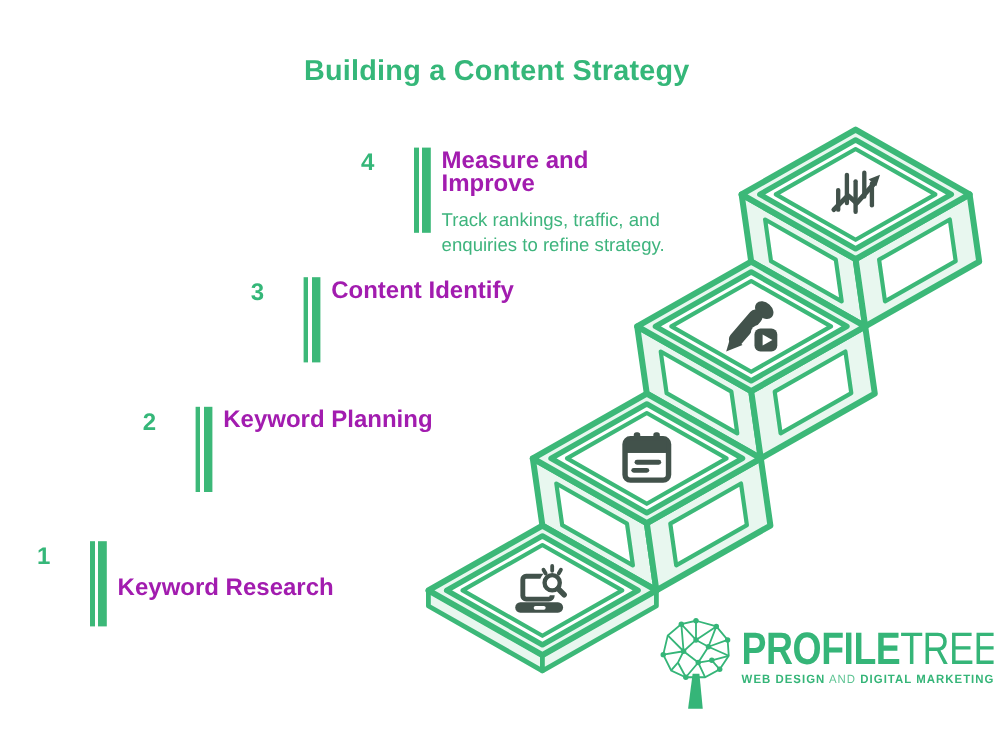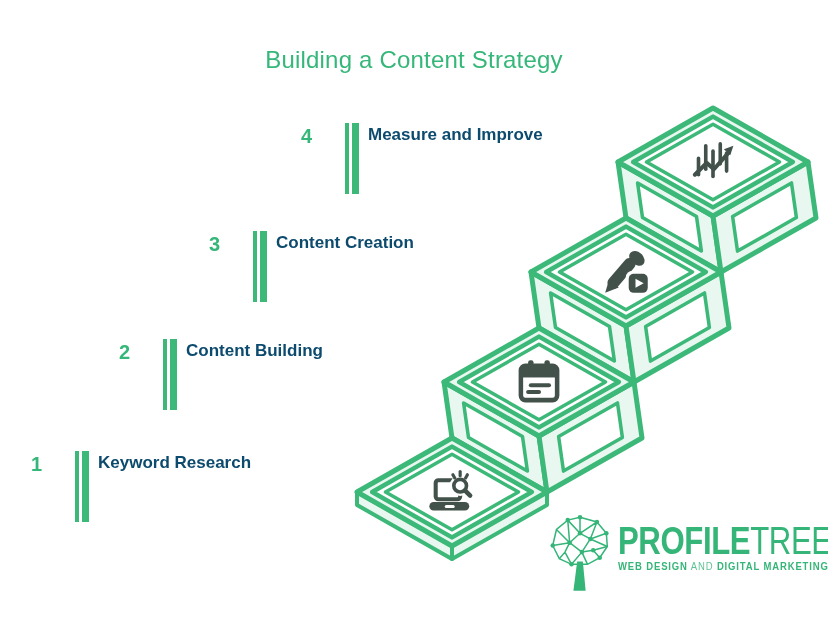--- a/index.html
+++ b/index.html
@@ -1,29 +1,29 @@
 <!DOCTYPE html>
 <html><head>
 <meta charset="utf-8">
 <style>
   html,body{margin:0;padding:0;background:#fff;}
   body{width:828px;height:626px;position:relative;overflow:hidden;
        font-family:"Liberation Sans",sans-serif;}
   .title{position:absolute;left:0;right:0;top:46px;text-align:center;
-         font-size:24px;font-weight:normal;color:#35b779;letter-spacing:.2px;}
+         font-size:24px;font-weight:bold;color:#35b779;letter-spacing:.2px;}
   #stairs{position:absolute;left:0;top:0;z-index:0;}
   .row{position:absolute;display:flex;z-index:2;}
   .row .num{width:24px;text-align:right;font-size:20px;font-weight:bold;
             color:#35b779;line-height:24px;padding-top:1px;}
   .row .bar{margin-left:33px;width:14px;height:71px;flex:0 0 14px;
             background:linear-gradient(90deg,#3cb878 0 4px,#ffffff 4px 7px,#3cb878 7px 14px);}
   .row .txt{margin-left:9px;padding-top:2px;}
-  .row .step-title{font-size:17px;font-weight:bold;color:#0c4a6e;line-height:19px;}
+  .row .step-title{font-size:20px;font-weight:bold;color:#a21caf;line-height:19px;}
   .row .step-desc{margin-top:10px;font-size:15.5px;color:#3eb47d;line-height:21px;}
-  .row1{left:18px;top:451px;}  .row1 .txt{width:212px;}
+  .row1{left:18px;top:451px;}  .row1 .txt{width:212px;margin-top:28px;}
   .row2{left:106px;top:339px;} .row2 .txt{width:222px;}
   .row3{left:196px;top:231px;} .row3 .txt{width:258px;}
   .row4{left:288px;top:123px;} .row4 .txt{width:205px;}
   .logo{position:absolute;left:548px;top:514px;display:flex;align-items:flex-start;z-index:2;}
   .logo-text{margin-left:6px;margin-top:10px;}
   .wordmark{font-size:38px;line-height:34px;color:#35b578;letter-spacing:-.5px;
             transform:scaleX(.82);transform-origin:left top;white-space:nowrap;}
   .wordmark .pt-bold{font-weight:800;}
   .wordmark .pt-light{font-weight:300;}
   .tagline{margin-top:3px;font-size:10px;color:#35b578;letter-spacing:.9px;
@@ -150,35 +150,36 @@
   <div class="num">1</div>
   <div class="bar"></div>
   <div class="txt">
     <div class="step-title">Keyword Research</div>
   </div>
 </div>
 <div class="row row2">
   <div class="num">2</div>
   <div class="bar"></div>
   <div class="txt">
-    <div class="step-title">Content Building</div>
+    <div class="step-title">Keyword Planning</div>
   </div>
 </div>
 <div class="row row3">
   <div class="num">3</div>
   <div class="bar"></div>
   <div class="txt">
-    <div class="step-title">Content Creation</div>
+    <div class="step-title">Content Identify</div>
   </div>
 </div>
 <div class="row row4">
   <div class="num">4</div>
   <div class="bar"></div>
   <div class="txt">
     <div class="step-title">Measure and Improve</div>
+    <div class="step-desc">Track rankings, traffic, and enquiries to refine strategy.</div>
   </div>
 </div>
 
 <div class="logo">
   <svg width="64" height="80" viewBox="0 0 68 84">
     <use href="#tree-network-icon" width="68" height="84"></use>
   </svg>
   <div class="logo-text">
     <div class="wordmark"><span class="pt-bold">PROFILE</span><span class="pt-light">TREE</span></div>
     <div class="tagline"><span class="seg-b">WEB DESIGN</span> <span class="seg-l">AND</span> <span class="seg-b">DIGITAL MARKETING</span></div>

